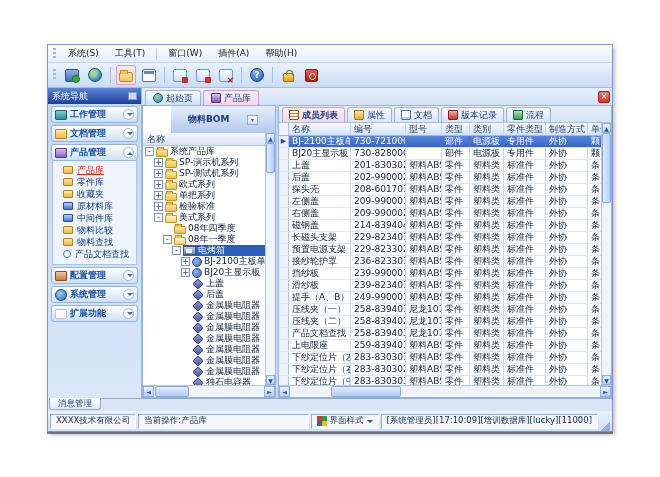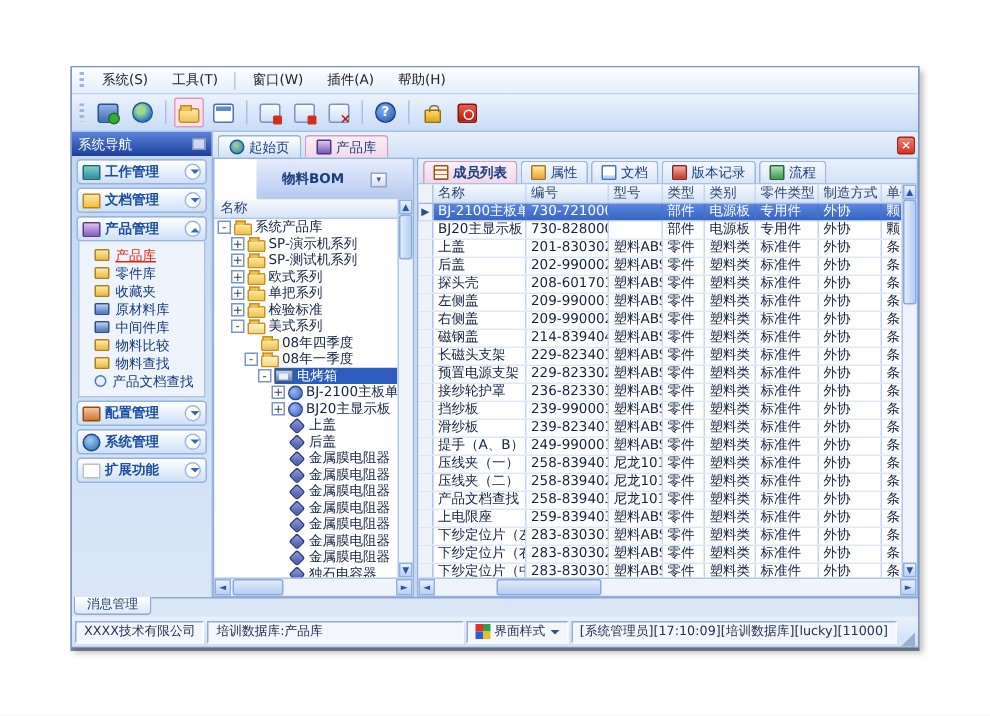--- a/index.html
+++ b/index.html
@@ -930,21 +930,21 @@
     </div>
   </div>
 
   <div class="msgrow">
     <div class="msgtab">消息管理</div>
     <div class="msgline"></div>
   </div>
 
   <div class="statusbar">
     <div class="scell">XXXX技术有限公司</div>
-    <div class="scell op">培训数据库:产品库</div>
+    <div class="scell op">当前操作:产品库</div>
     <div class="scell style-cell">
       <span class="palette-icon">
           <i></i>
           <i></i>
           <i></i>
           <i></i>
         </span>
       <span>界面样式</span>
       <span class="dd-arrow"></span>
     </div>

